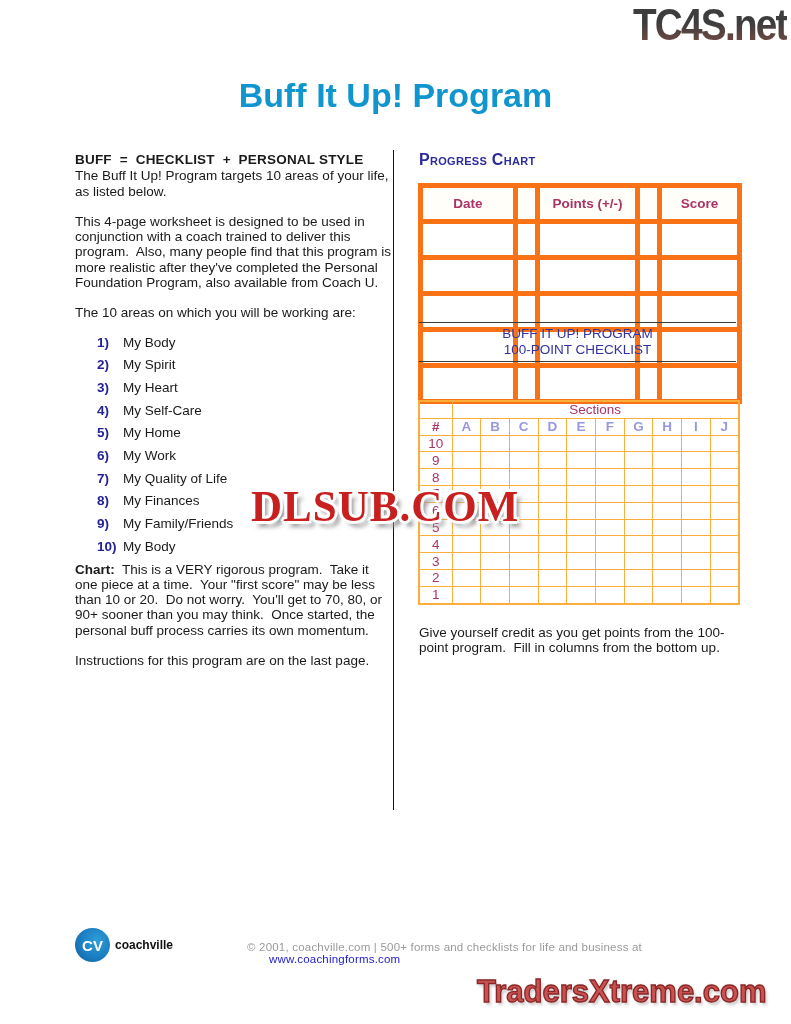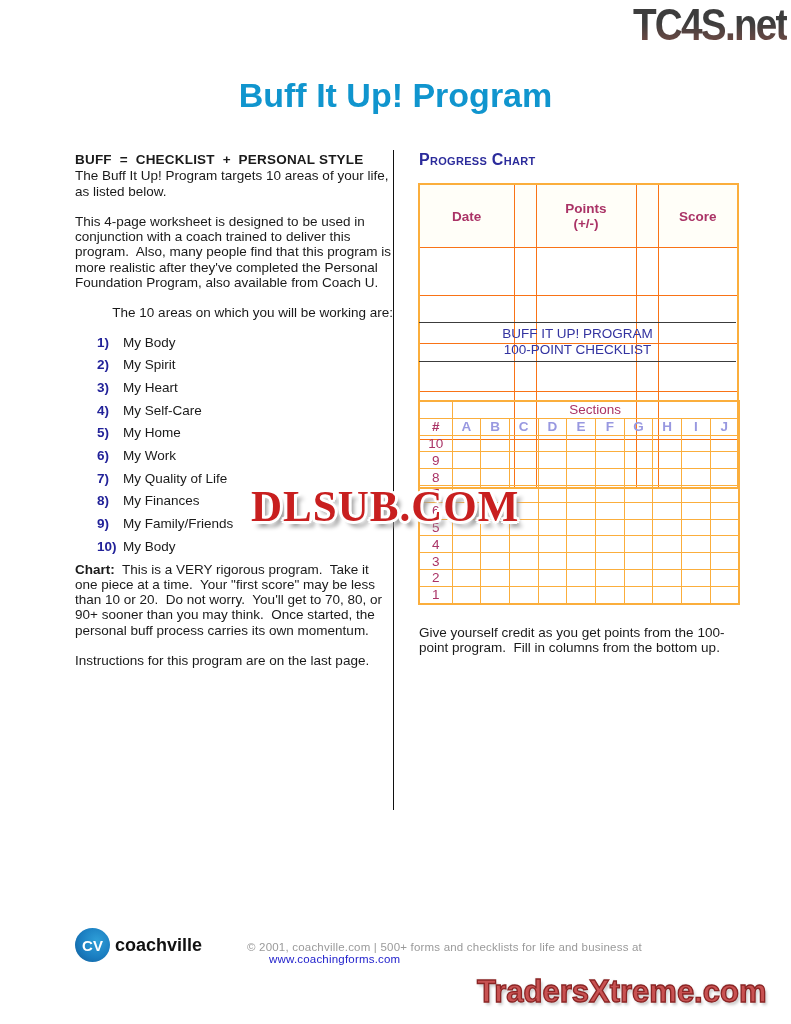--- a/index.html
+++ b/index.html
@@ -51,21 +51,21 @@
   .rc-heading{
     position:absolute;left:419px;top:151px;
     font-variant:small-caps;font-weight:bold;font-size:16px;color:#2b2b9b;letter-spacing:0.3px;
   }
   table{border-collapse:collapse;}
   .progress-table{
     position:absolute;left:418px;top:183px;width:319px;table-layout:fixed;
     border:2px solid #fbae3c;
   }
   .progress-table th,.progress-table td{
-    border:1px solid #f97316;height:15px;padding:16px;
+    border:5px solid #f97316;height:15px;padding:8px;
   }
   .progress-table th{
     font-size:13.5px;font-weight:bold;color:#aa3366;text-align:center;background:#fffef8;
   }
   .checklist-titleblock{
     position:absolute;left:419px;top:322px;width:317px;
     border-top:1px solid #3c3c3c;border-bottom:1px solid #3c3c3c;
     text-align:center;padding:3px 0 4px 0;
     font-size:13.5px;color:#3333a0;line-height:15.5px;
   }
@@ -85,40 +85,40 @@
     font-size:13.5px;line-height:15.3px;white-space:pre-wrap;
   }
   
   .footer-logo{position:absolute;left:75px;top:928px;display:flex;align-items:center;}
   .logo-circle{
     width:35px;height:34px;border-radius:50%;
     background:radial-gradient(circle at 62% 38%, #2f9fd8 0%, #1a7dc0 55%, #105a96 100%);
     display:flex;align-items:center;justify-content:center;
     color:#fff;font-weight:bold;font-size:15px;letter-spacing:0px;
   }
-  .logo-name{margin-left:5px;font-size:18px;font-weight:bold;color:#111;letter-spacing:0px;}
+  .logo-name{margin-left:5px;font-size:12px;font-weight:bold;color:#111;letter-spacing:0px;}
   .footer-copy{
     position:absolute;left:247px;top:941px;font-size:11.5px;color:#9a9a9a;letter-spacing:0.2px;
   }
   .footer-link{color:#2222cc;cursor:pointer;margin-left:22px;}
 </style>
 </head>
 <body>
 
 <div class="wm-top">TC4S.net</div>
 
 <div class="page-title">Buff It Up! Program</div>
 
 <div class="divider"></div>
 
 <div class="left-col">
   <div class="lc-heading">BUFF  =  CHECKLIST  +  PERSONAL STYLE</div>
   <p>The Buff It Up! Program targets 10 areas of your life, as listed below.</p>
   <p>This 4-page worksheet is designed to be used in conjunction with a coach trained to deliver this program.  Also, many people find that this program is more realistic after they've completed the Personal Foundation Program, also available from Coach U.</p>
-  <p style="margin-bottom:0;text-align:right;">The 10 areas on which you will be working are:</p>
+  <p style="margin-bottom:0;">The 10 areas on which you will be working are:</p>
   <div class="areas-list">
       <div class="area-item">
         <span class="area-num">1)</span>
         <span class="area-label">My Body</span>
       </div>
       <div class="area-item">
         <span class="area-num">2)</span>
         <span class="area-label">My Spirit</span>
       </div>
       <div class="area-item">

